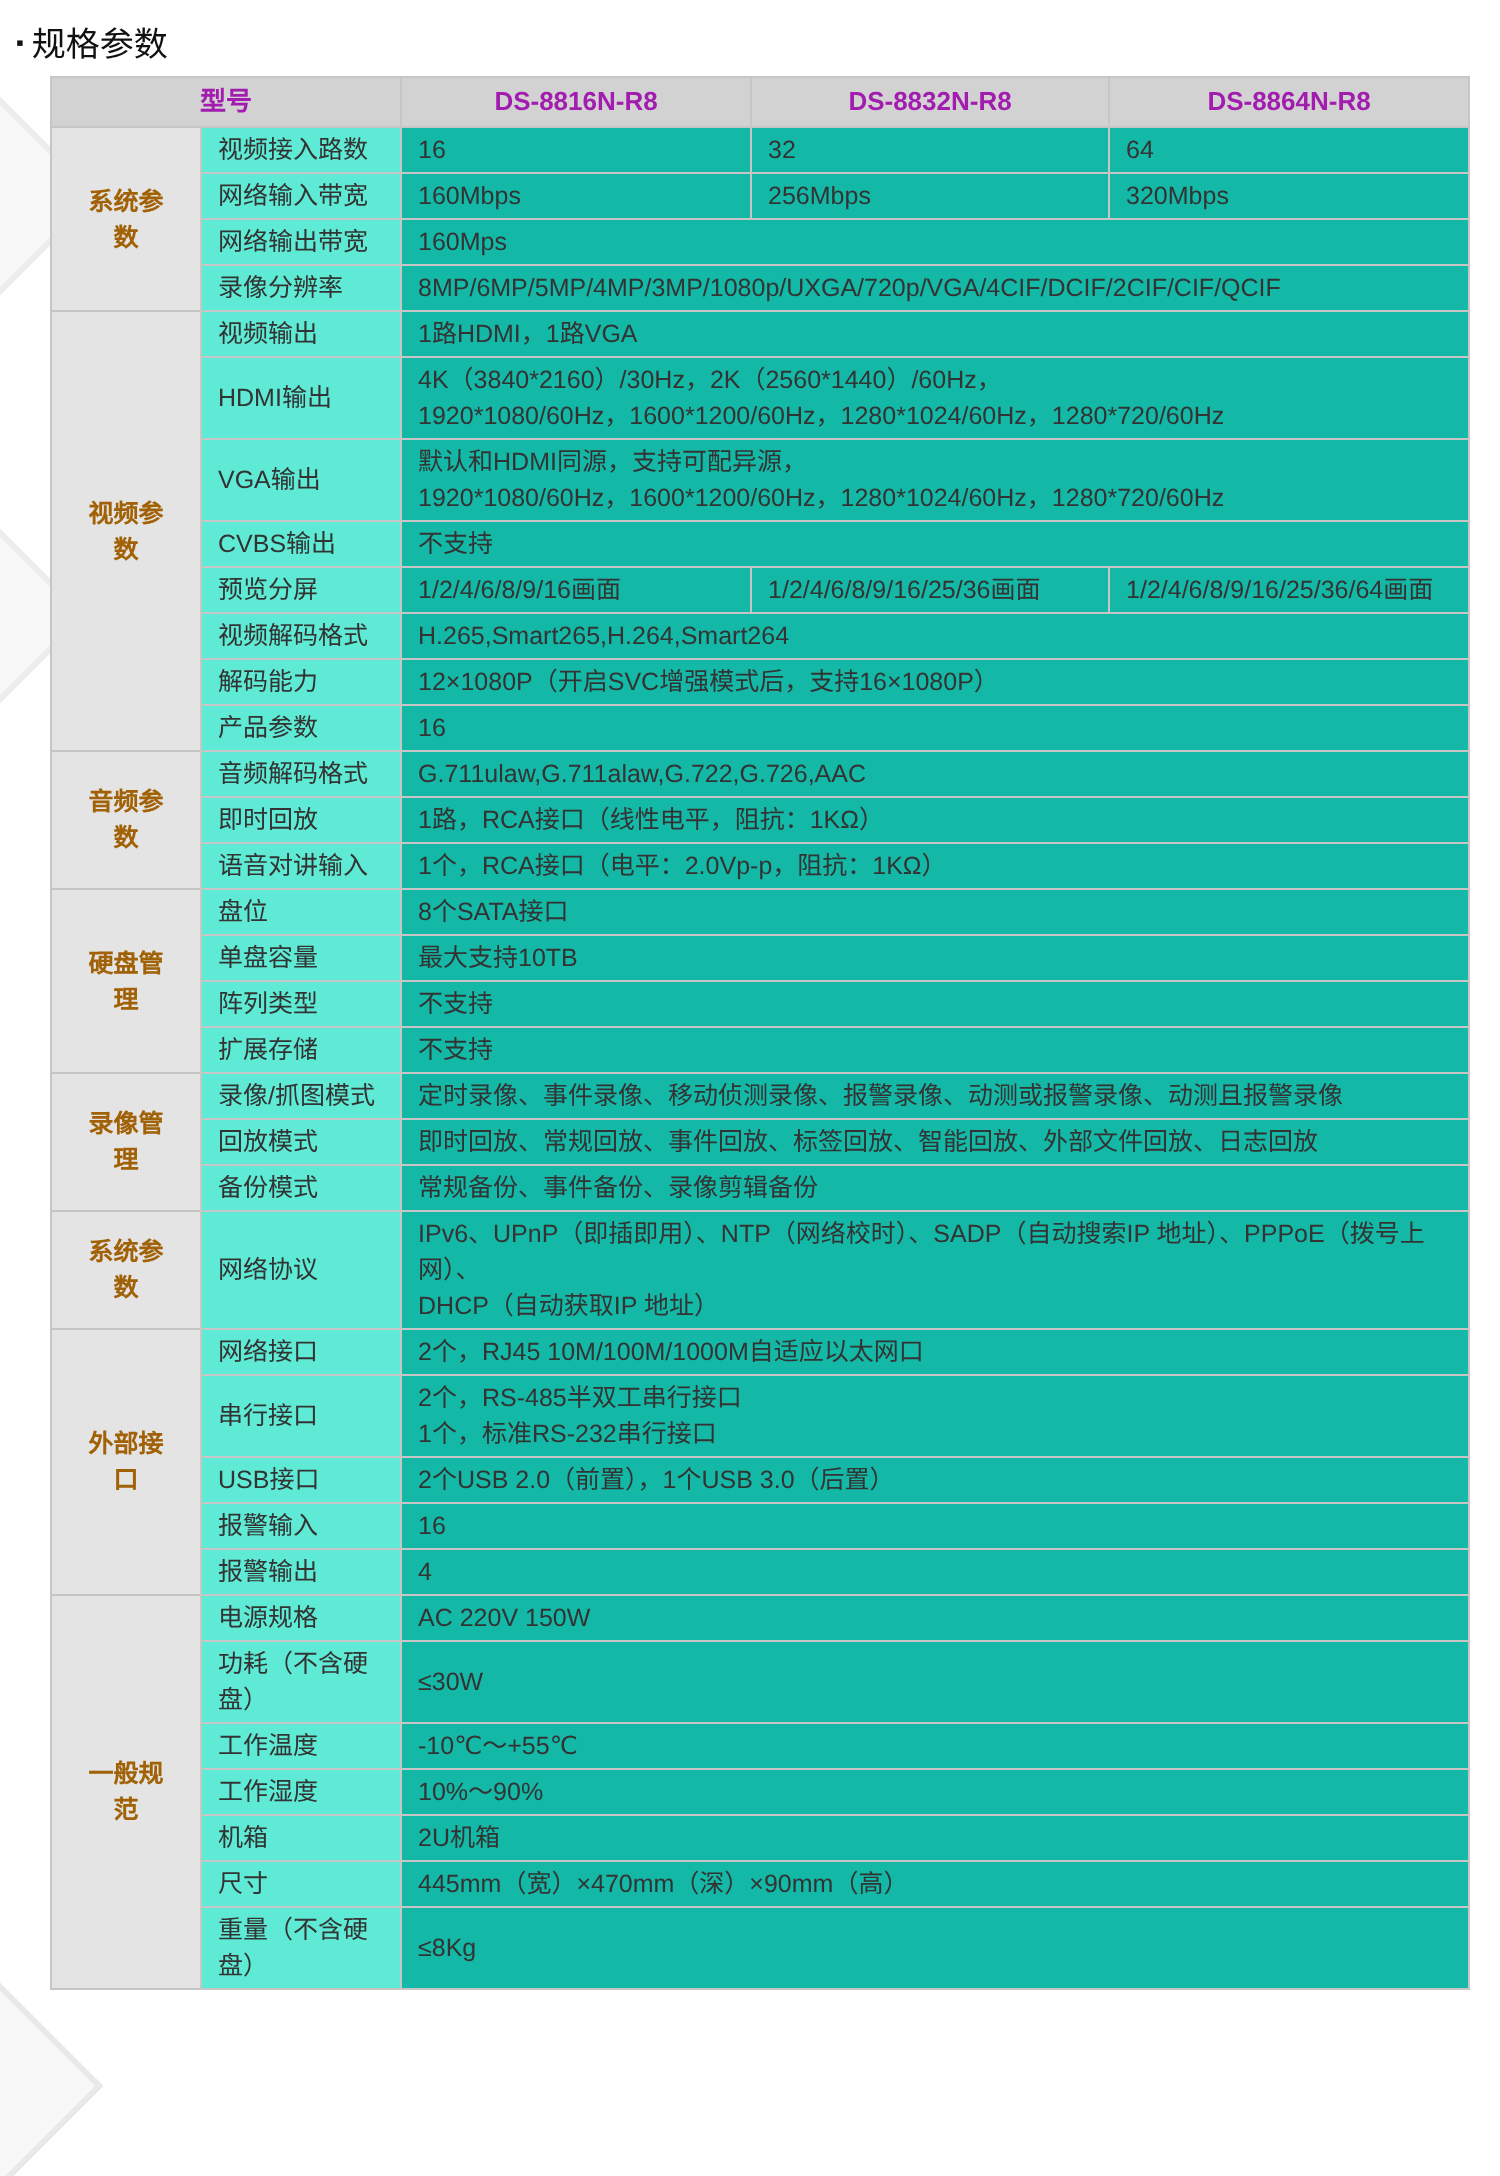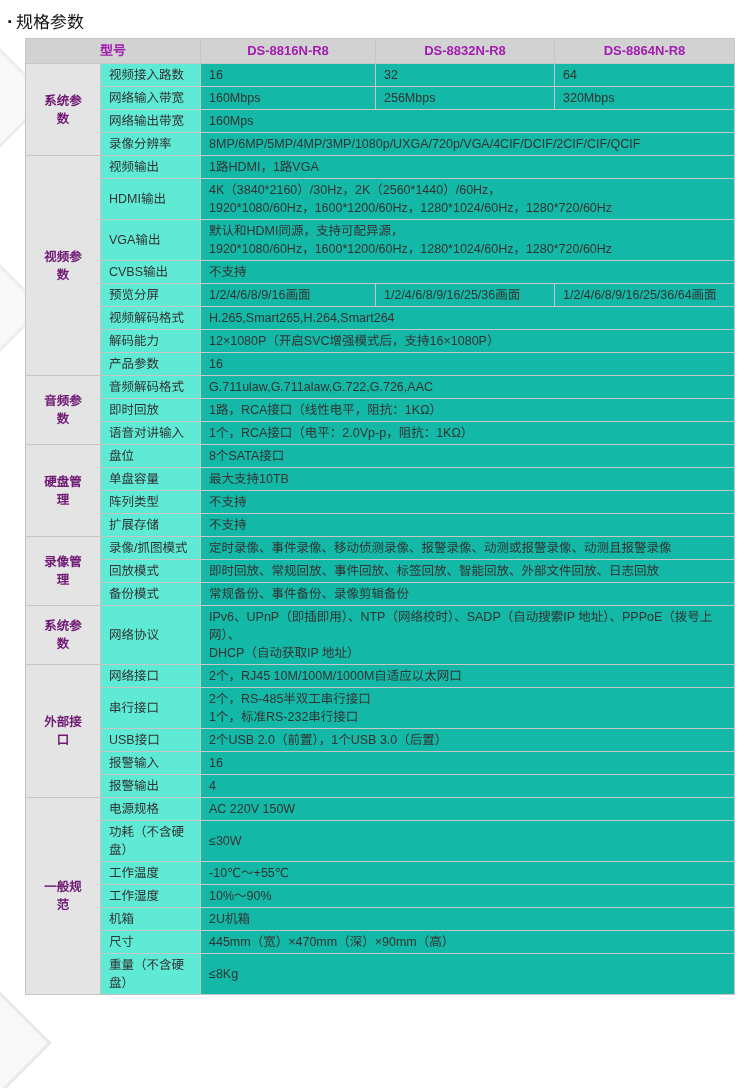--- a/index.html
+++ b/index.html
@@ -68,21 +68,21 @@
     text-align:center;
     font-weight:bold;
     color:#a21caf;
     font-size:13px;
     padding:3px 4px;
   }
   table.spec td.cat{
     background:#e4e4e4;
     font-weight:bold;
     text-align:center;
-    color:#701a75;
+    color:#a16207;
     padding:2px 17px;
   }
   table.spec td.param{
     background:#5eead4;
   }
   table.spec td.val{
     background:#14b8a6;
   }
 </style>
 </head>

